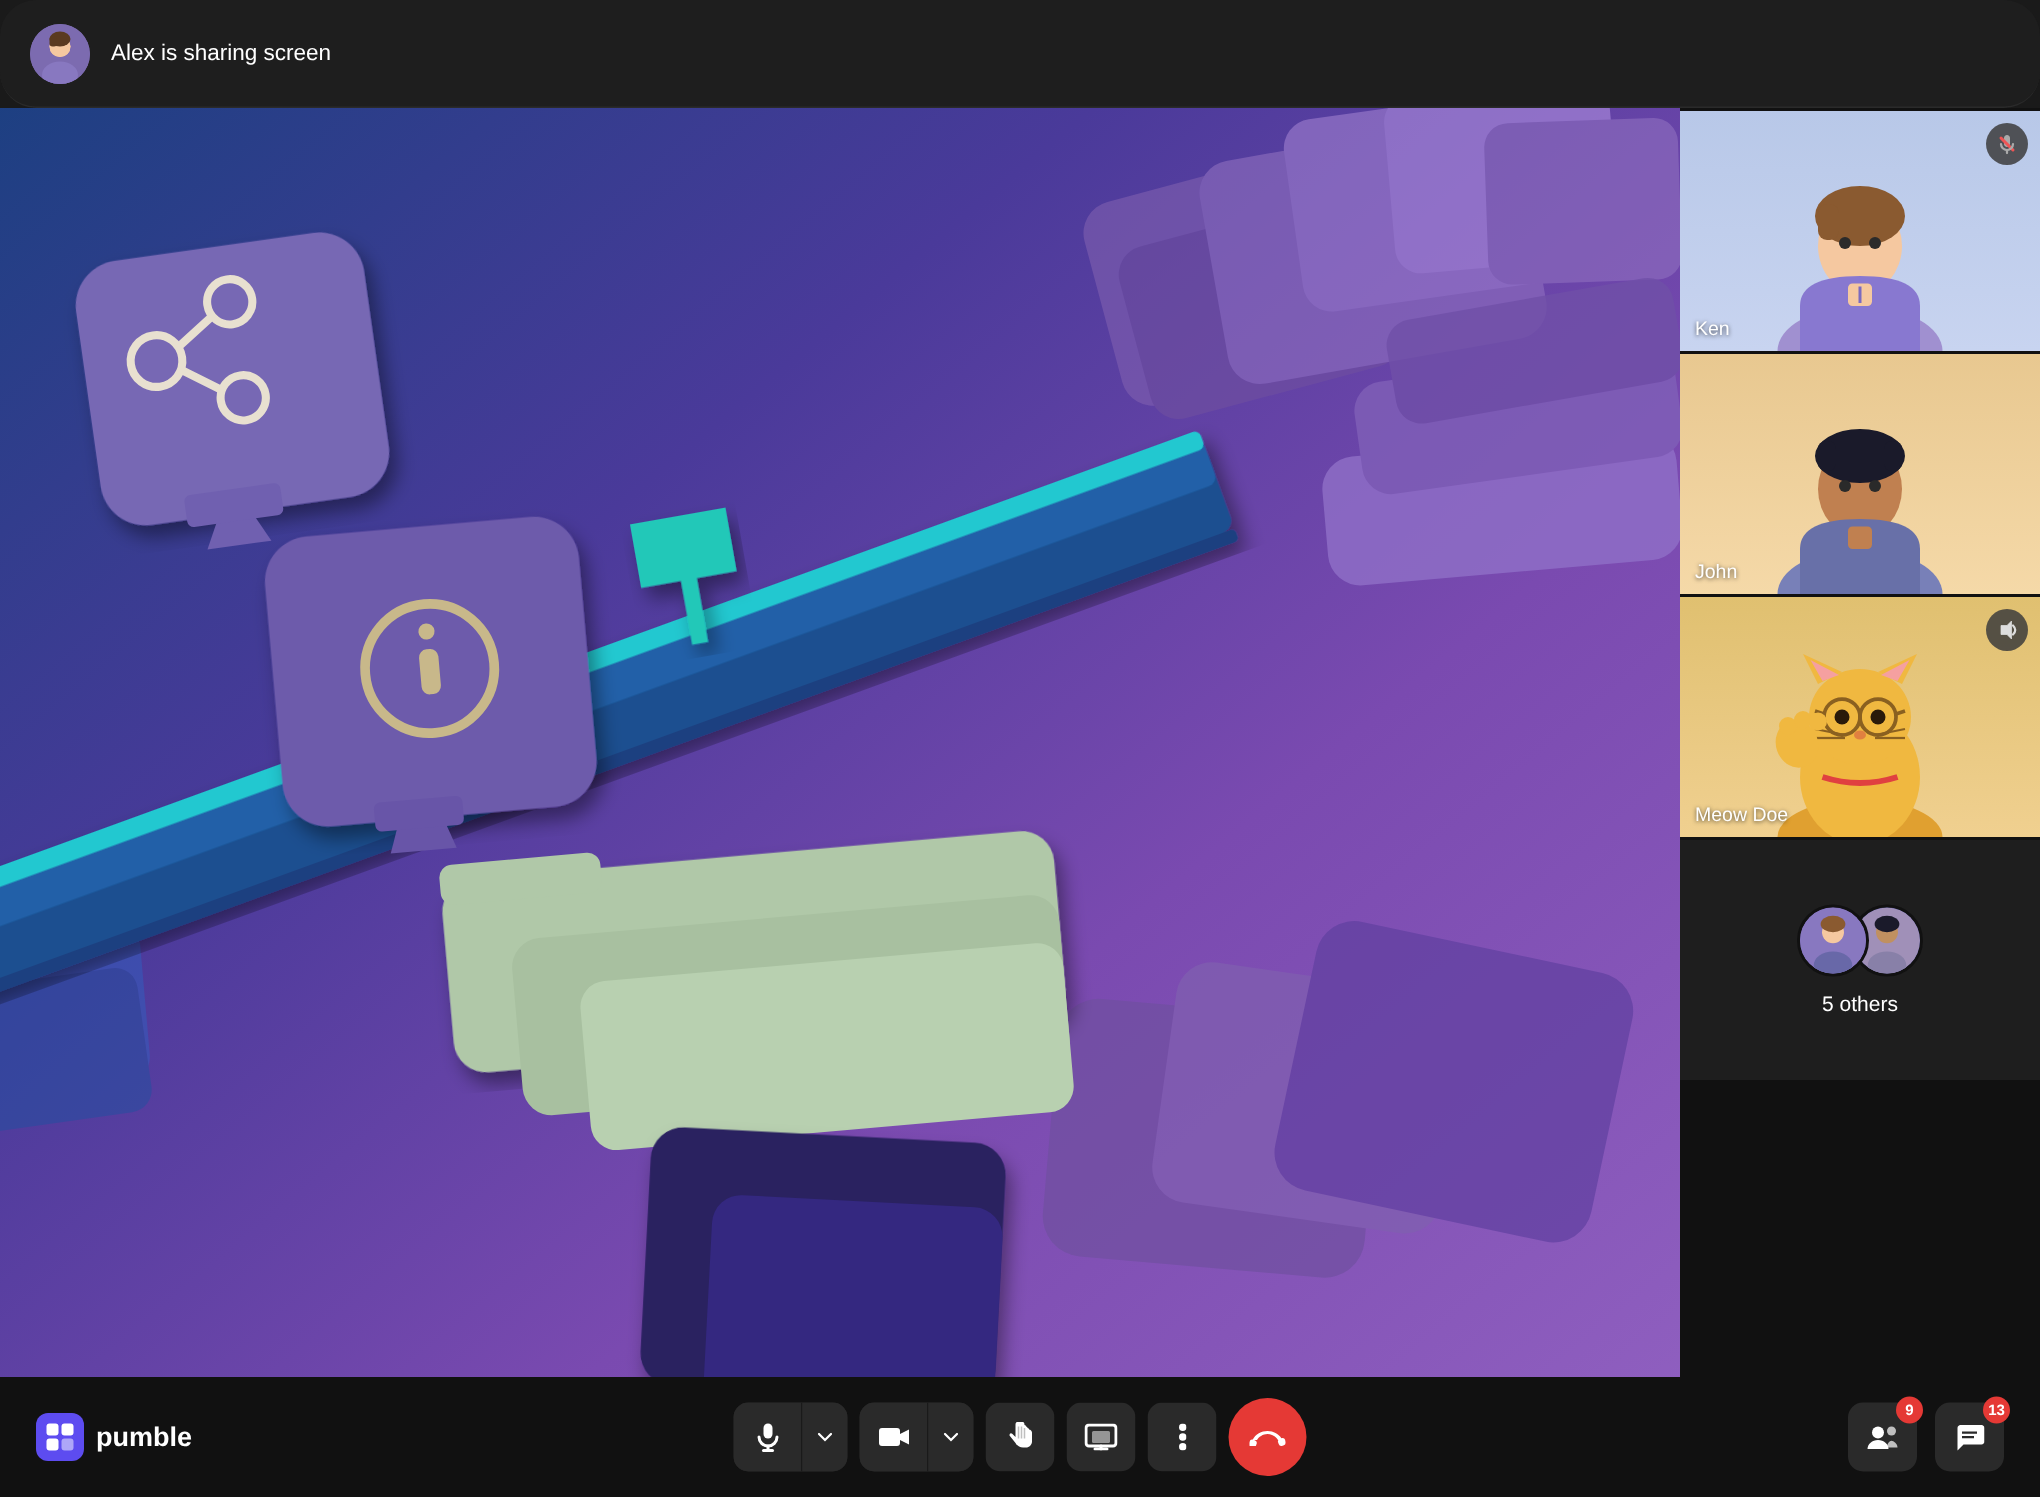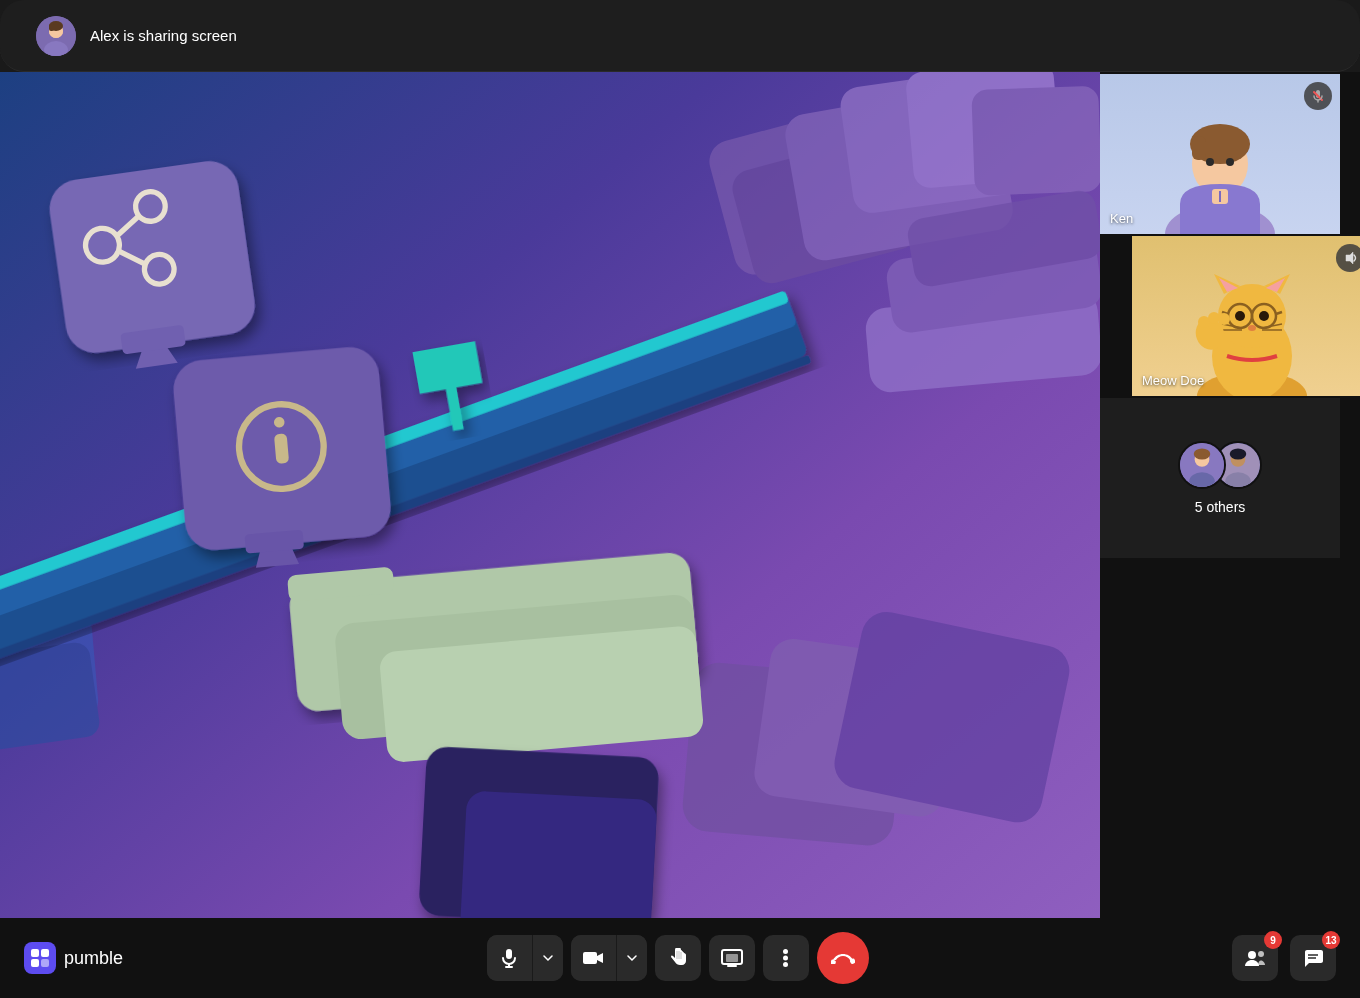--- a/index.html
+++ b/index.html
@@ -12,21 +12,21 @@
       display: flex;
       flex-direction: column;
     }
 
     
     .top-bar {
       height: 72px;
       background: #1e1e1e;
       display: flex;
       align-items: center;
-      padding: 0 36px;
+      padding: 0 20px;
       gap: 14px;
       flex-shrink: 0;
       border-bottom: 1px solid #2a2a2a;
       border-radius: 24px;
     }
     .top-bar-avatar {
       width: 40px;
       height: 40px;
       border-radius: 50%;
       overflow: hidden;
@@ -59,28 +59,29 @@
     .screen-share-canvas {
       width: 100%;
       height: 100%;
       background: linear-gradient(135deg, #1a3a7a 0%, #4a3a9a 30%, #7a4ab0 60%, #9a5abc 100%);
       position: relative;
       overflow: hidden;
     }
 
     
     .sidebar {
-      width: 260px;
+      width: 240px;
       background: #111111;
       display: flex;
       flex-direction: column;
       gap: 2px;
       padding: 2px 0;
       overflow-y: auto;
       flex-shrink: 0;
+      align-items: flex-end;
     }
 
     .participant-tile {
       position: relative;
       width: 240px;
       height: 160px;
       overflow: hidden;
       flex-shrink: 0;
     }
     .participant-tile.ken { background: #c8d4f0; }
@@ -147,21 +148,21 @@
       height: 32px;
       background: #5d4cf0;
       border-radius: 8px;
       display: flex;
       align-items: center;
       justify-content: center;
     }
     .logo-text {
       color: #ffffff;
       font-size: 18px;
-      font-weight: 400;
+      font-weight: 700;
     }
 
     .toolbar-center {
       display: flex;
       align-items: center;
       gap: 8px;
     }
 
     .tool-btn-group {
       display: flex;
@@ -454,20 +455,40 @@
         <svg width="14" height="14" viewBox="0 0 14 14" fill="none">
           <path d="M7 1C5.9 1 5 1.9 5 3V7C5 8.1 5.9 9 7 9C8.1 9 9 8.1 9 7V3C9 1.9 8.1 1 7 1Z" fill="#aaa"></path>
           <line x1="3" y1="3" x2="11" y2="11" stroke="#e55" stroke-width="2" stroke-linecap="round"></line>
           <path d="M3 7C3 9.2 4.8 11 7 11C9.2 11 11 9.2 11 7" stroke="#aaa" stroke-width="1.5" stroke-linecap="round" fill="none"></path>
           <line x1="7" y1="11" x2="7" y2="13" stroke="#aaa" stroke-width="1.5" stroke-linecap="round"></line>
         </svg>
       </div>
       <span class="participant-name">Ken</span>
     </div>
 
+    <div class="participant-tile john">
+      <div class="john-avatar">
+        <svg class="char-svg" viewBox="0 0 180 140">
+
+          <ellipse cx="90" cy="140" rx="55" ry="30" fill="#7880b8"></ellipse>
+          <ellipse cx="90" cy="70" rx="28" ry="32" fill="#c08050"></ellipse>
+
+          <ellipse cx="90" cy="48" rx="30" ry="18" fill="#1a1a2a"></ellipse>
+          <rect x="62" y="38" width="12" height="20" rx="5" fill="#1a1a2a"></rect>
+          <rect x="106" y="38" width="12" height="20" rx="5" fill="#1a1a2a"></rect>
+
+          <circle cx="80" cy="68" r="4" fill="#2a2a2a"></circle>
+          <circle cx="100" cy="68" r="4" fill="#2a2a2a"></circle>
+
+          <path d="M50 110 Q50 90 90 90 Q130 90 130 110 L130 140 L50 140 Z" fill="#6870a8"></path>
+          <rect x="82" y="95" width="16" height="15" rx="3" fill="#c08050"></rect>
+        </svg>
+      </div>
+      <span class="participant-name">John</span>
+    </div>
 
     <div class="participant-tile meow">
       <div class="meow-avatar">
         <svg class="char-svg" viewBox="0 0 180 140">
 
           <ellipse cx="90" cy="140" rx="55" ry="25" fill="#e0a030"></ellipse>
 
           <ellipse cx="90" cy="100" rx="40" ry="45" fill="#f0b840"></ellipse>
 
           <ellipse cx="90" cy="60" rx="34" ry="32" fill="#f0b840"></ellipse>

